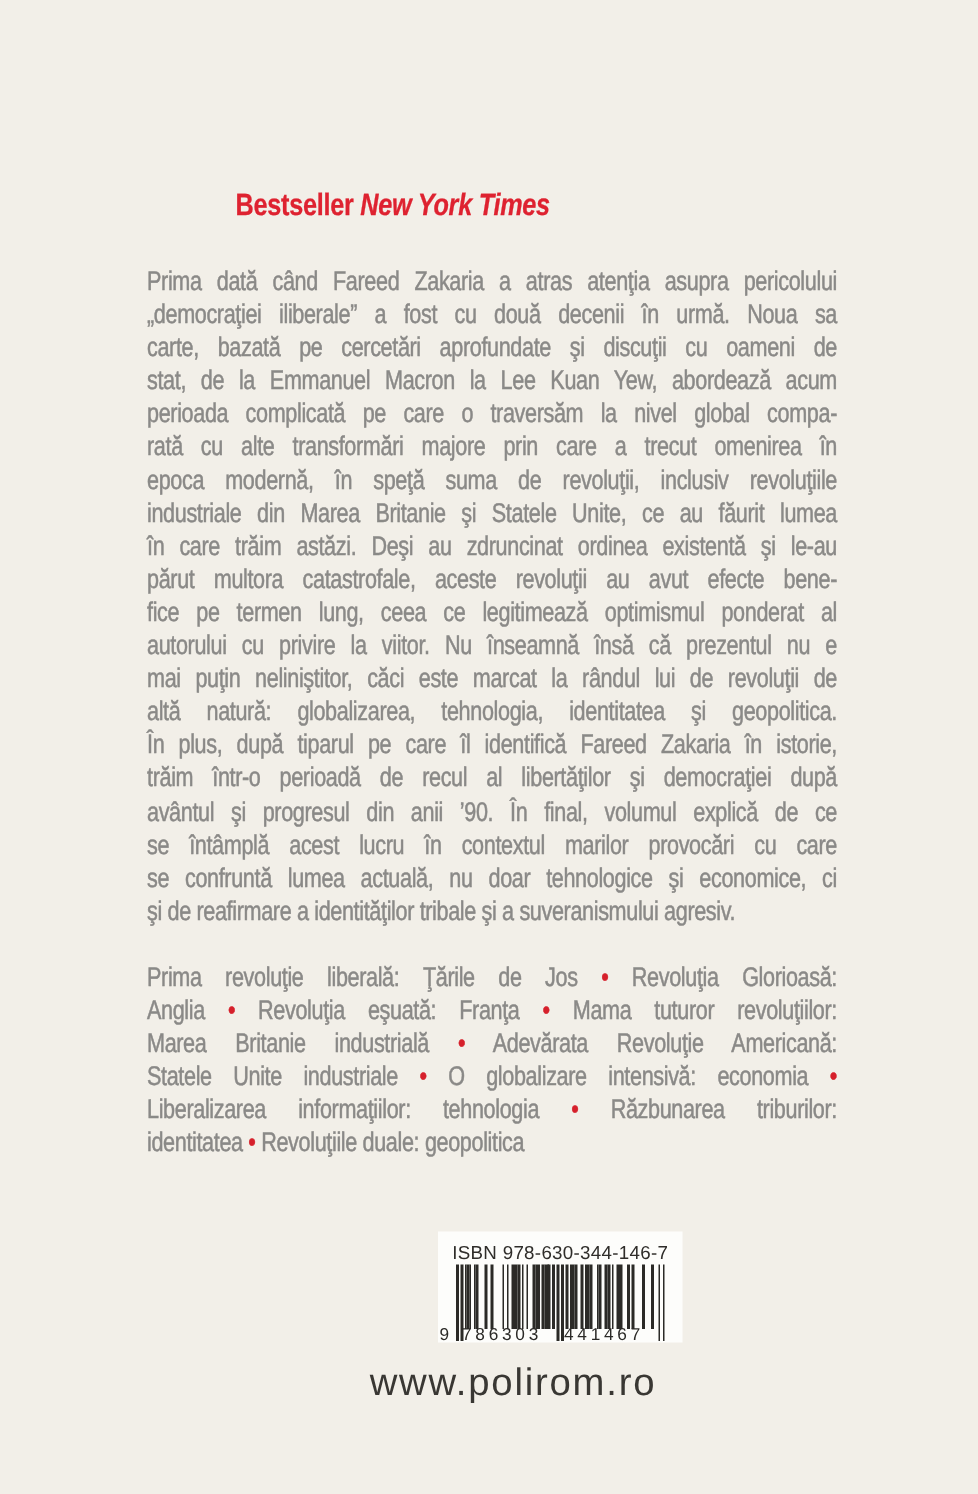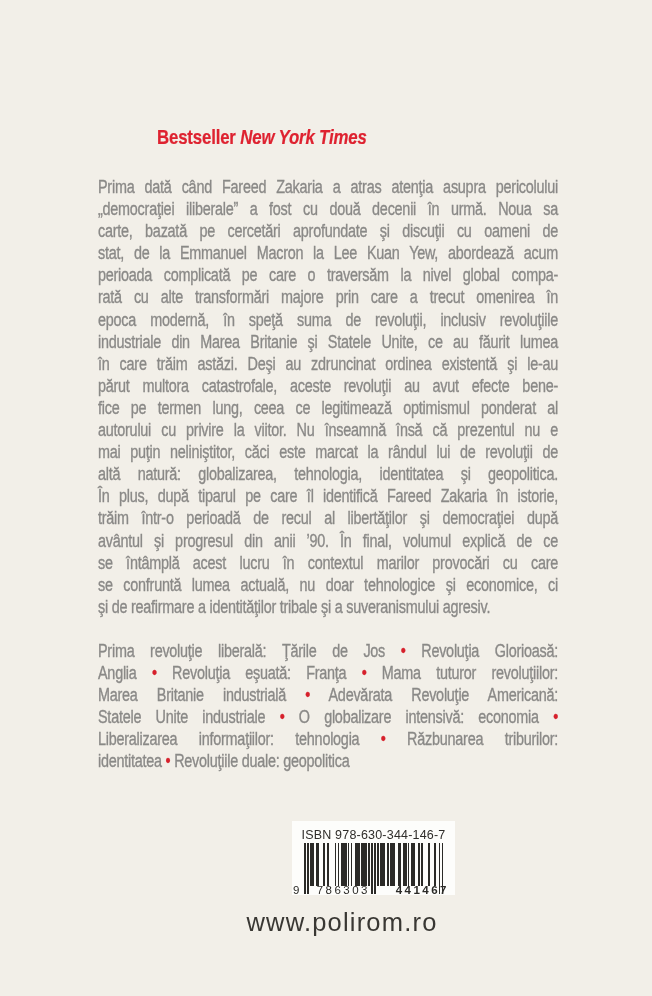--- a/index.html
+++ b/index.html
@@ -59,26 +59,26 @@
     width:139px;height:51px;
   }
   .bars .m{
     position:absolute;top:0;background:#2b2a27;
   }
   .bars .m.data{height:43px;}
   .bars .m.guard{height:51px;}
   .bc-digit{
     position:absolute;top:41px;
     font-size:11.5px;color:#2b2a27;
-    letter-spacing:2.5px;text-align:right;
+    letter-spacing:2.5px;text-align:left;
     font-family:"Liberation Sans",sans-serif;
   }
   .bc-first{left:-11px;width:10px;letter-spacing:0;text-align:left;}
   .bc-left{left:4px;width:62px;}
-  .bc-right{left:83px;width:62px;font-weight:bold;}
+  .bc-right{left:72px;width:62px;}
   
   .website{
     position:absolute;top:908px;left:16px;width:652px;
     text-align:center;
     font-size:25.5px;color:#393733;
     letter-spacing:1.2px;
     font-weight:normal;
   }
 </style>
 </head>

